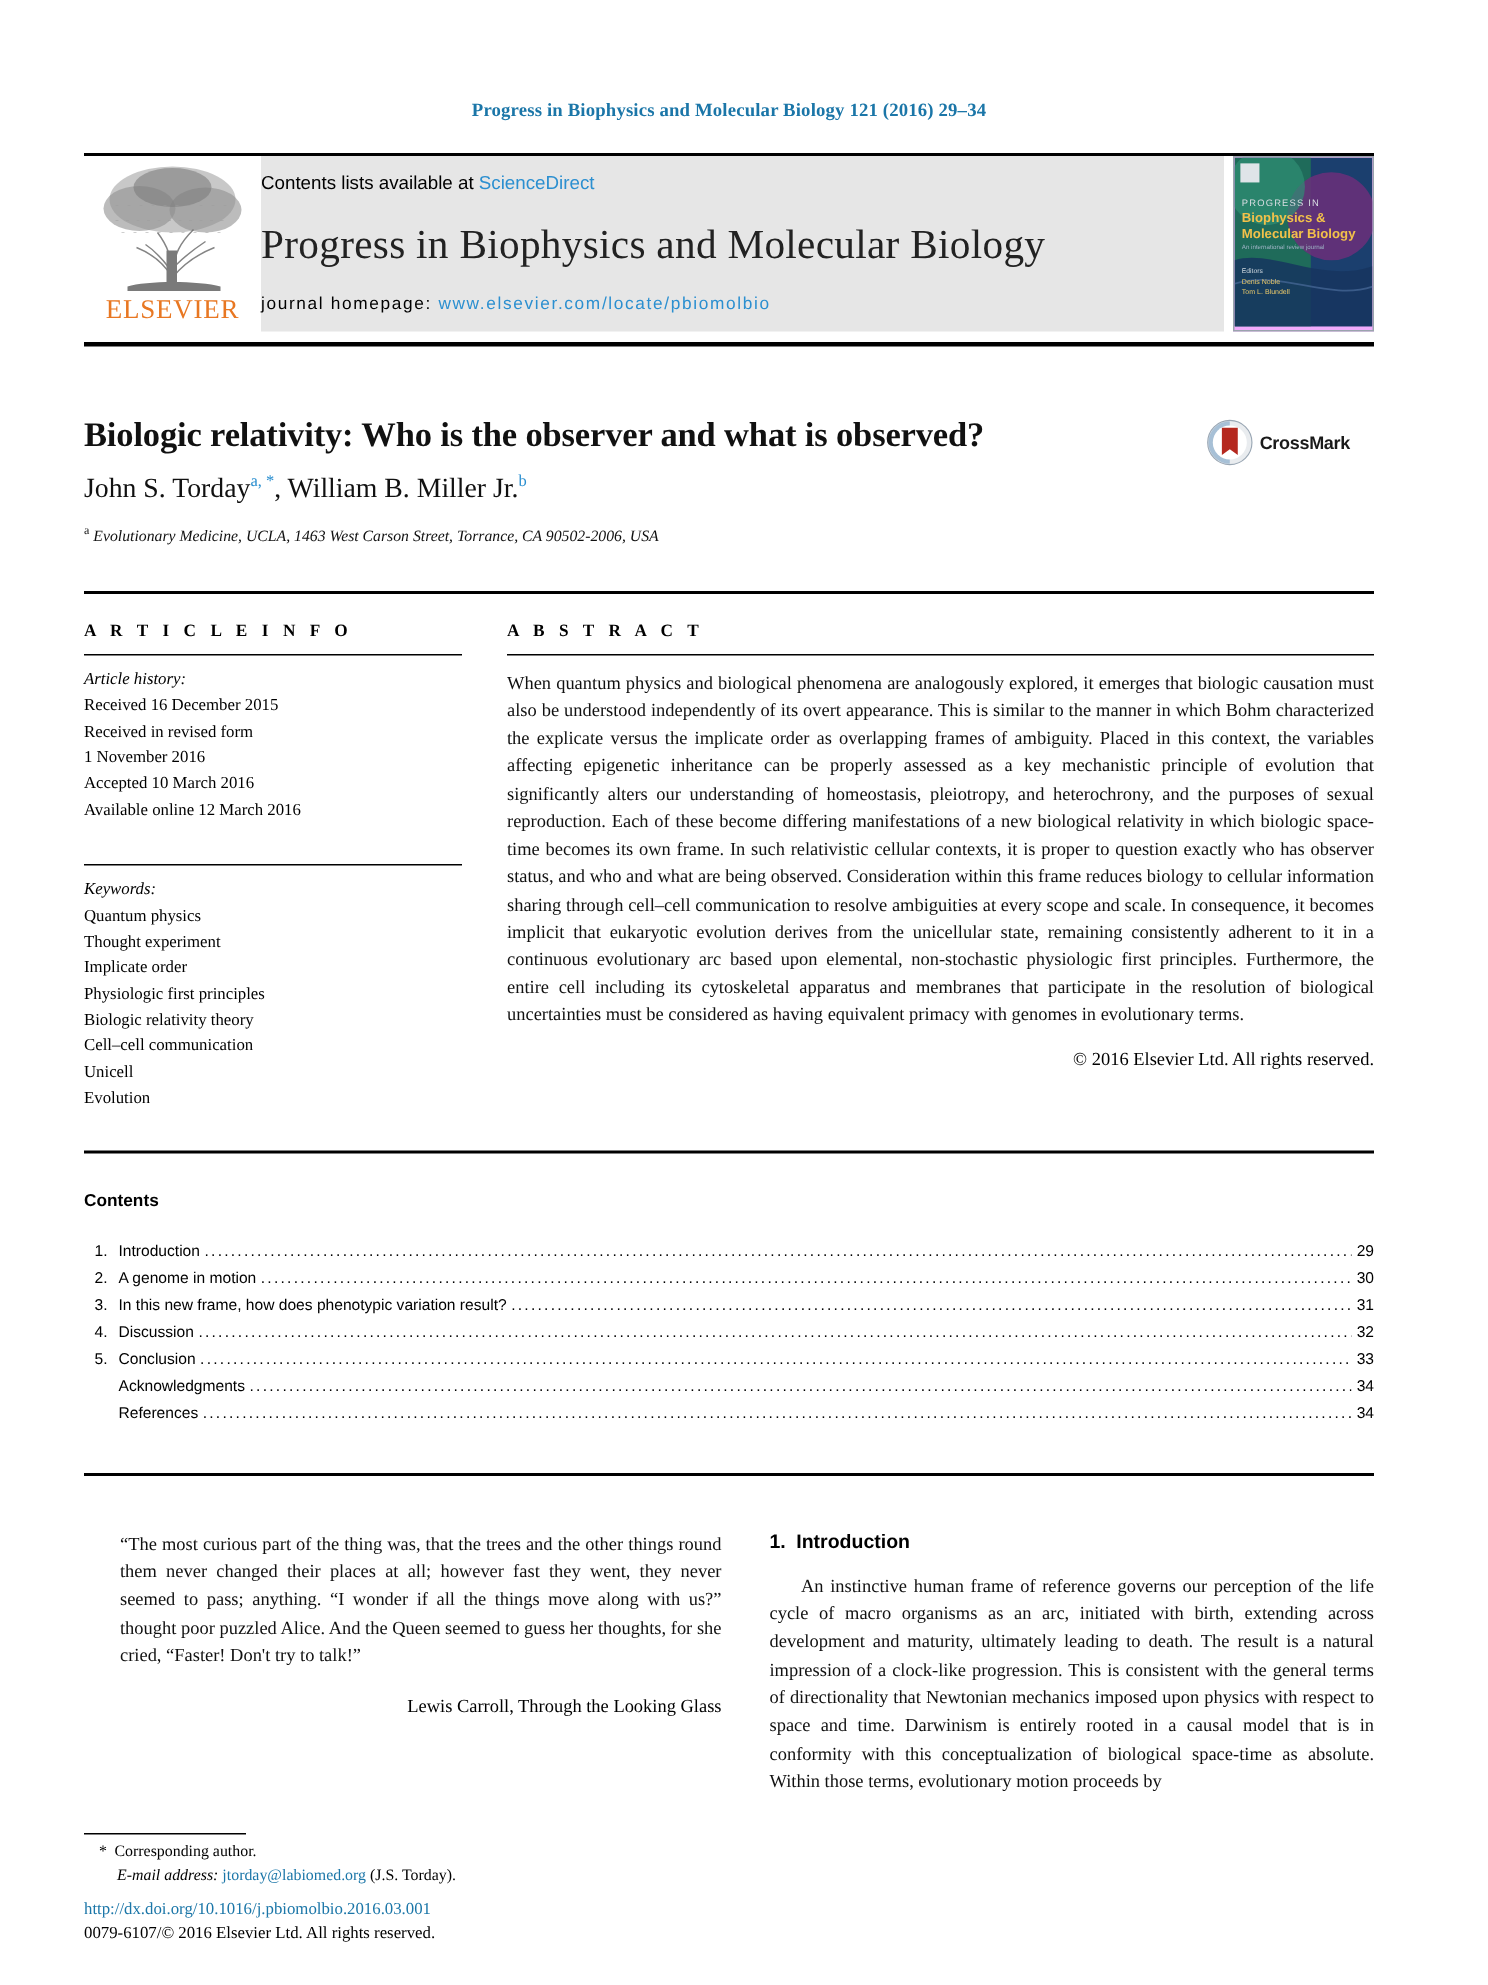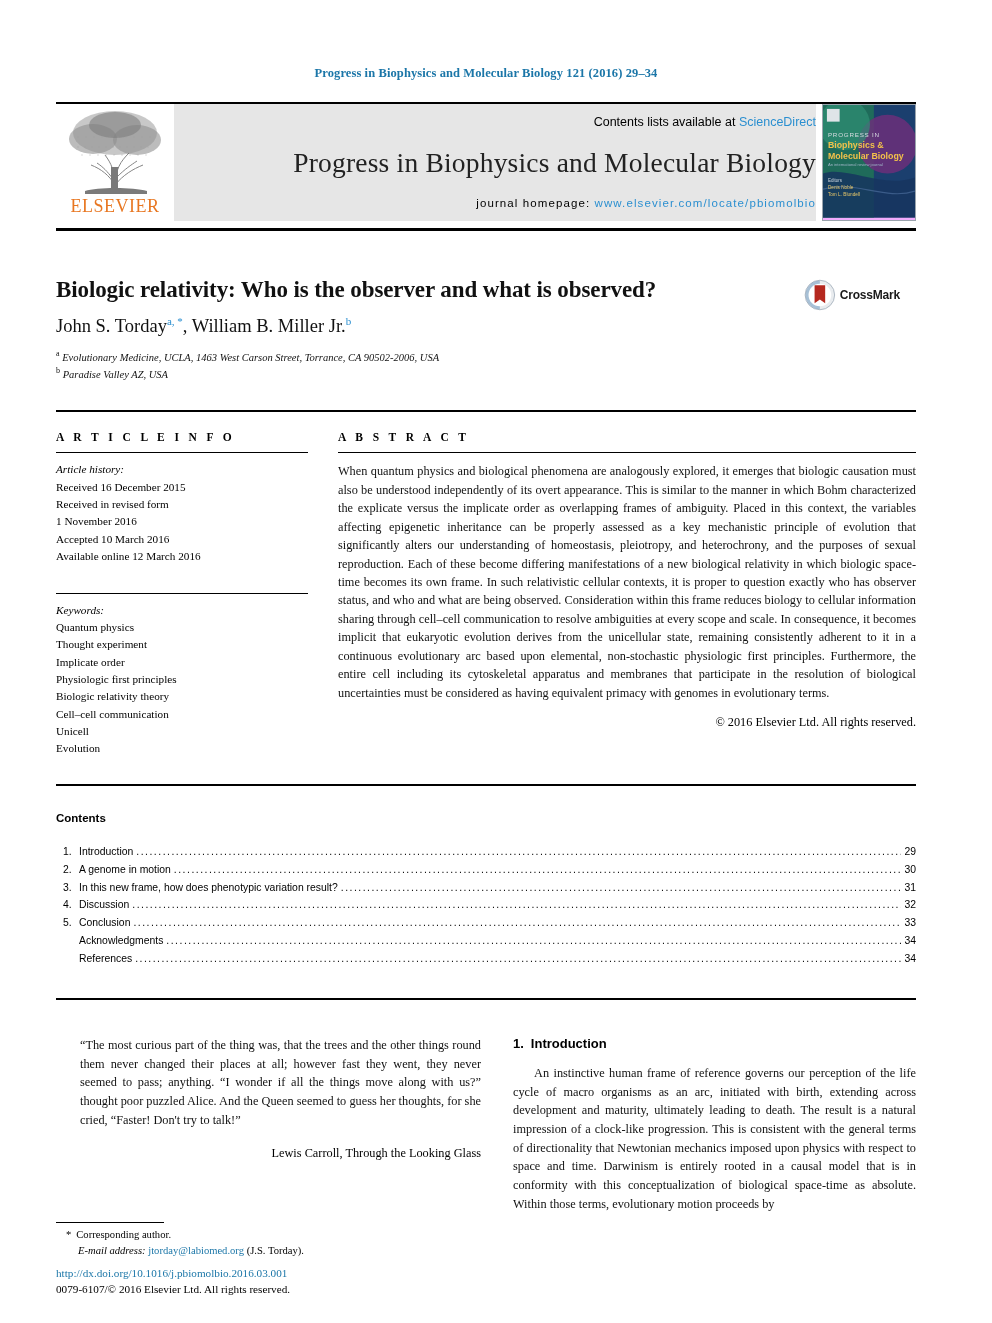--- a/index.html
+++ b/index.html
@@ -59,21 +59,21 @@
     letter-spacing: .5px;
     line-height: 1;
     margin-top: -2px;
   }
   .journal-band {
     flex: 1 1 auto;
     background: #e6e6e6;
     display: flex;
     flex-direction: column;
     justify-content: space-between;
-    align-items: flex-end;
+    align-items: flex-start;
     padding: 11px 0 12px 0;
     box-sizing: border-box;
   }
   .contents-line {
     font-family: "Liberation Sans", sans-serif;
     font-size: 12.5px;
     color: #000;
   }
   .contents-line .sd { color: #2b8fd0; }
   .journal-title {
@@ -353,21 +353,20 @@
 
   <div class="title-block">
     <h1 class="art-title">Biologic relativity: Who is the observer and what is observed?</h1>
 
     <div class="authors">
       <span>John S. Torday</span><sup>a, *</sup><span>, William B. Miller Jr.</span><sup>b</sup>
     </div>
 
     <div class="affil">
       <div><sup>a</sup> <span>Evolutionary Medicine, UCLA, 1463 West Carson Street, Torrance, CA 90502-2006, USA</span></div>
-      <div><sup>b</sup> <span>Paradise Valley AZ, USA</span></div>
     </div>
 
     <div class="crossmark">
       <svg width="42" height="42" viewBox="0 0 42 42">
         <circle cx="21" cy="21" r="19.5" fill="#e9ecef" stroke="#9aa7b4" stroke-width="1"></circle>
         <path d="M21 2.2 A18.8 18.8 0 0 0 21 39.8 Z" fill="#2f6fa8" opacity="0.35"></path>
         <circle cx="21" cy="21" r="15" fill="#ffffff"></circle>
         <path d="M14 8 h14 v24 l-7 -5 l-7 5 Z" fill="#b5281f"></path>
       </svg>
       <span class="cm-label">CrossMark</span>

